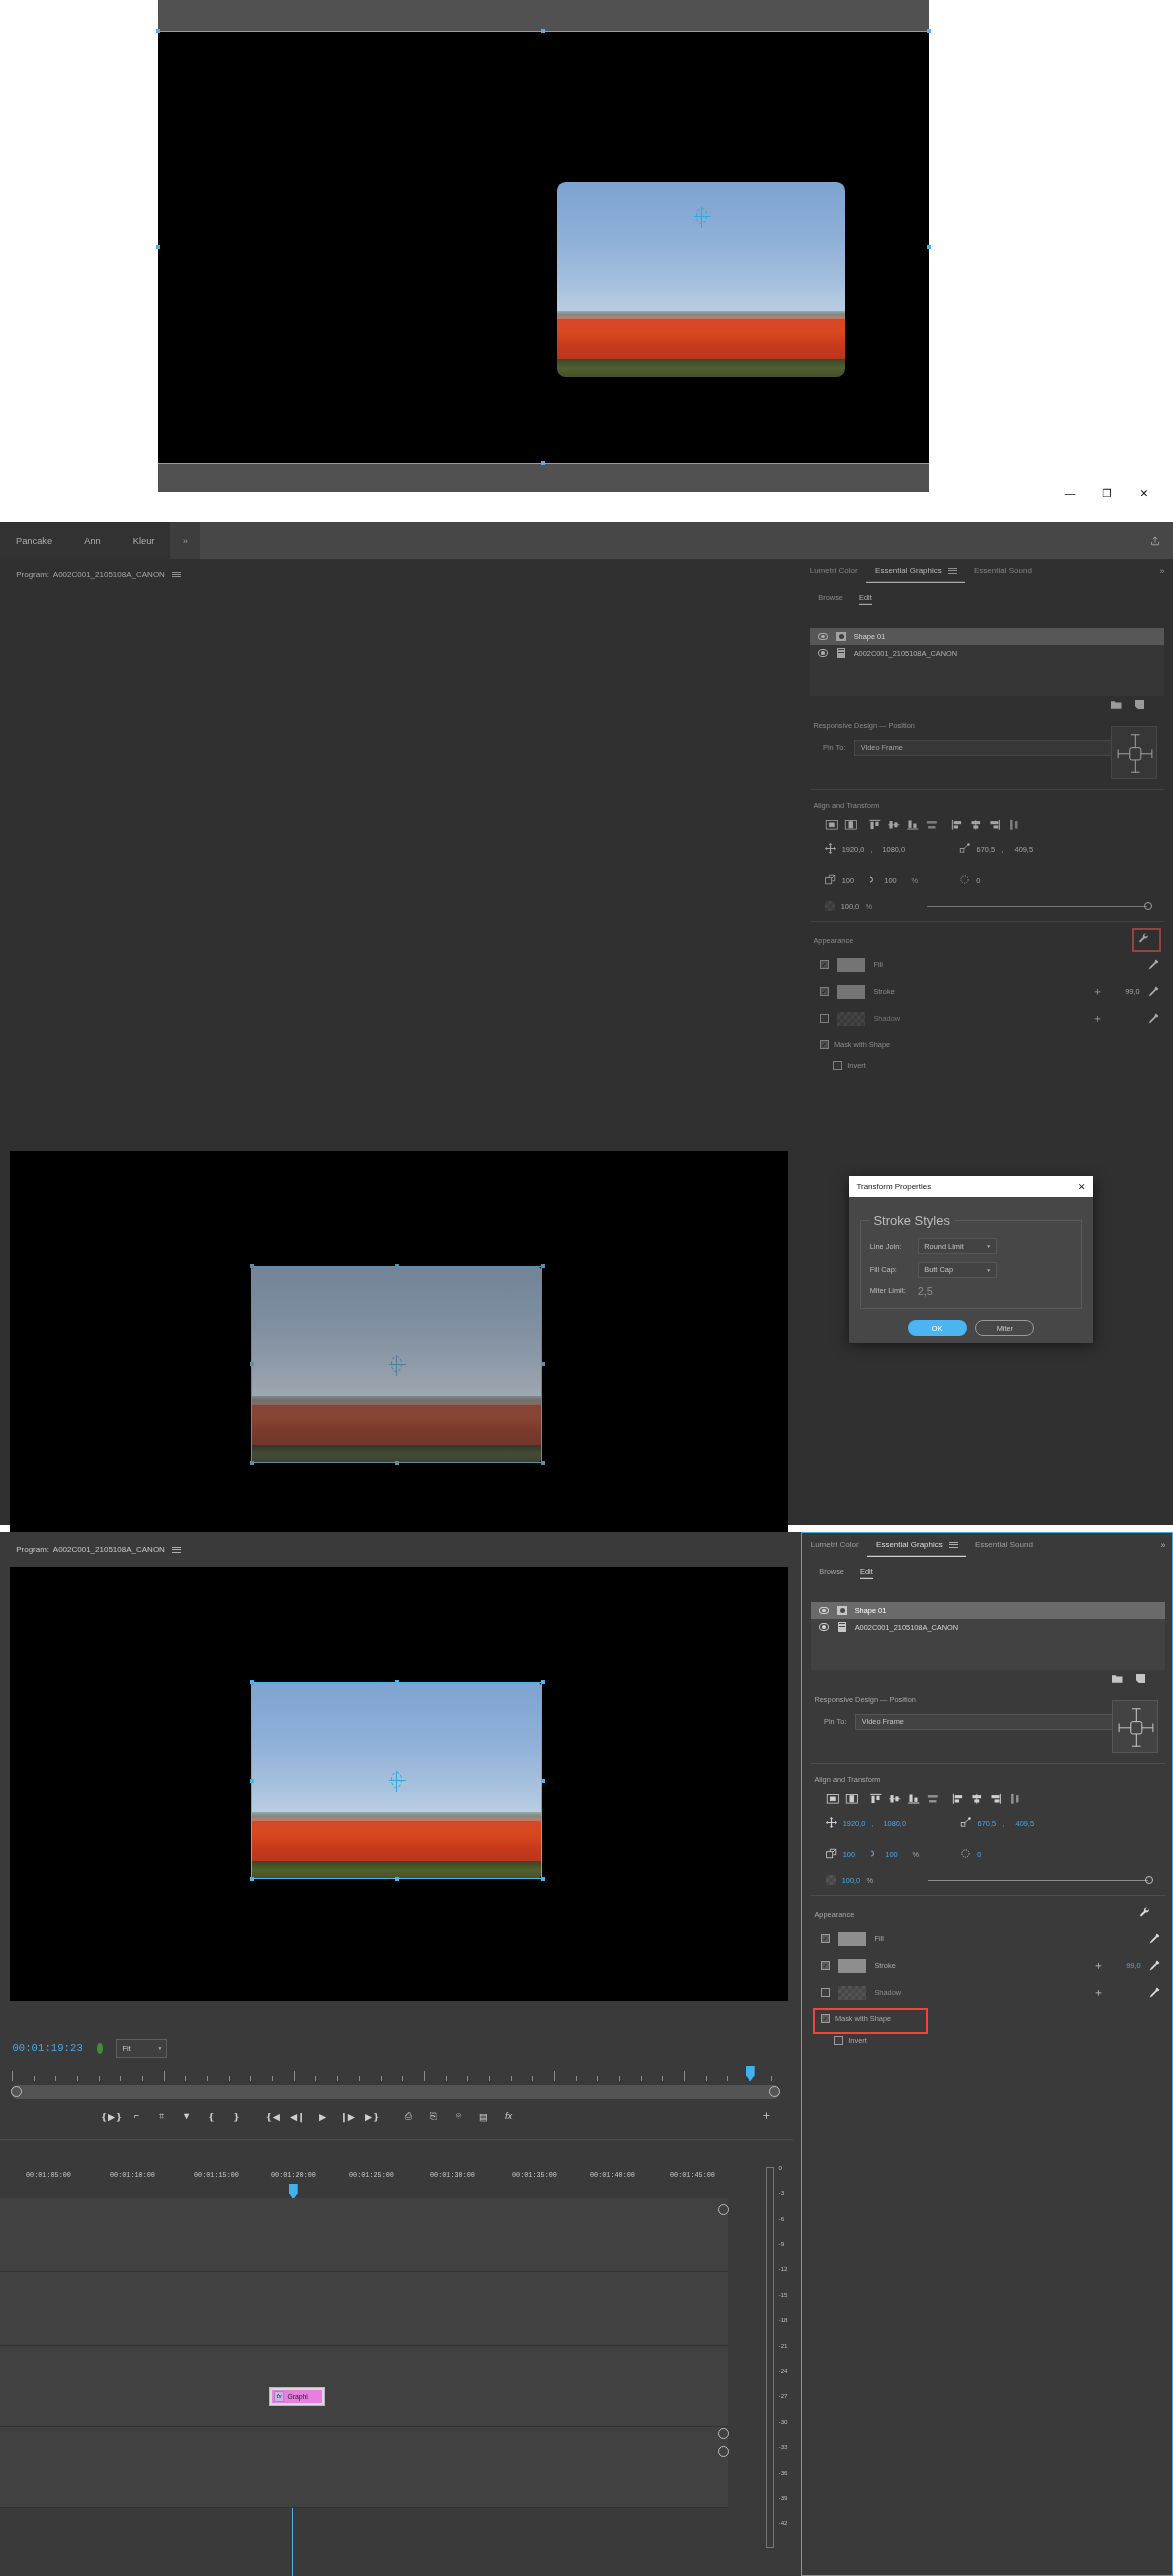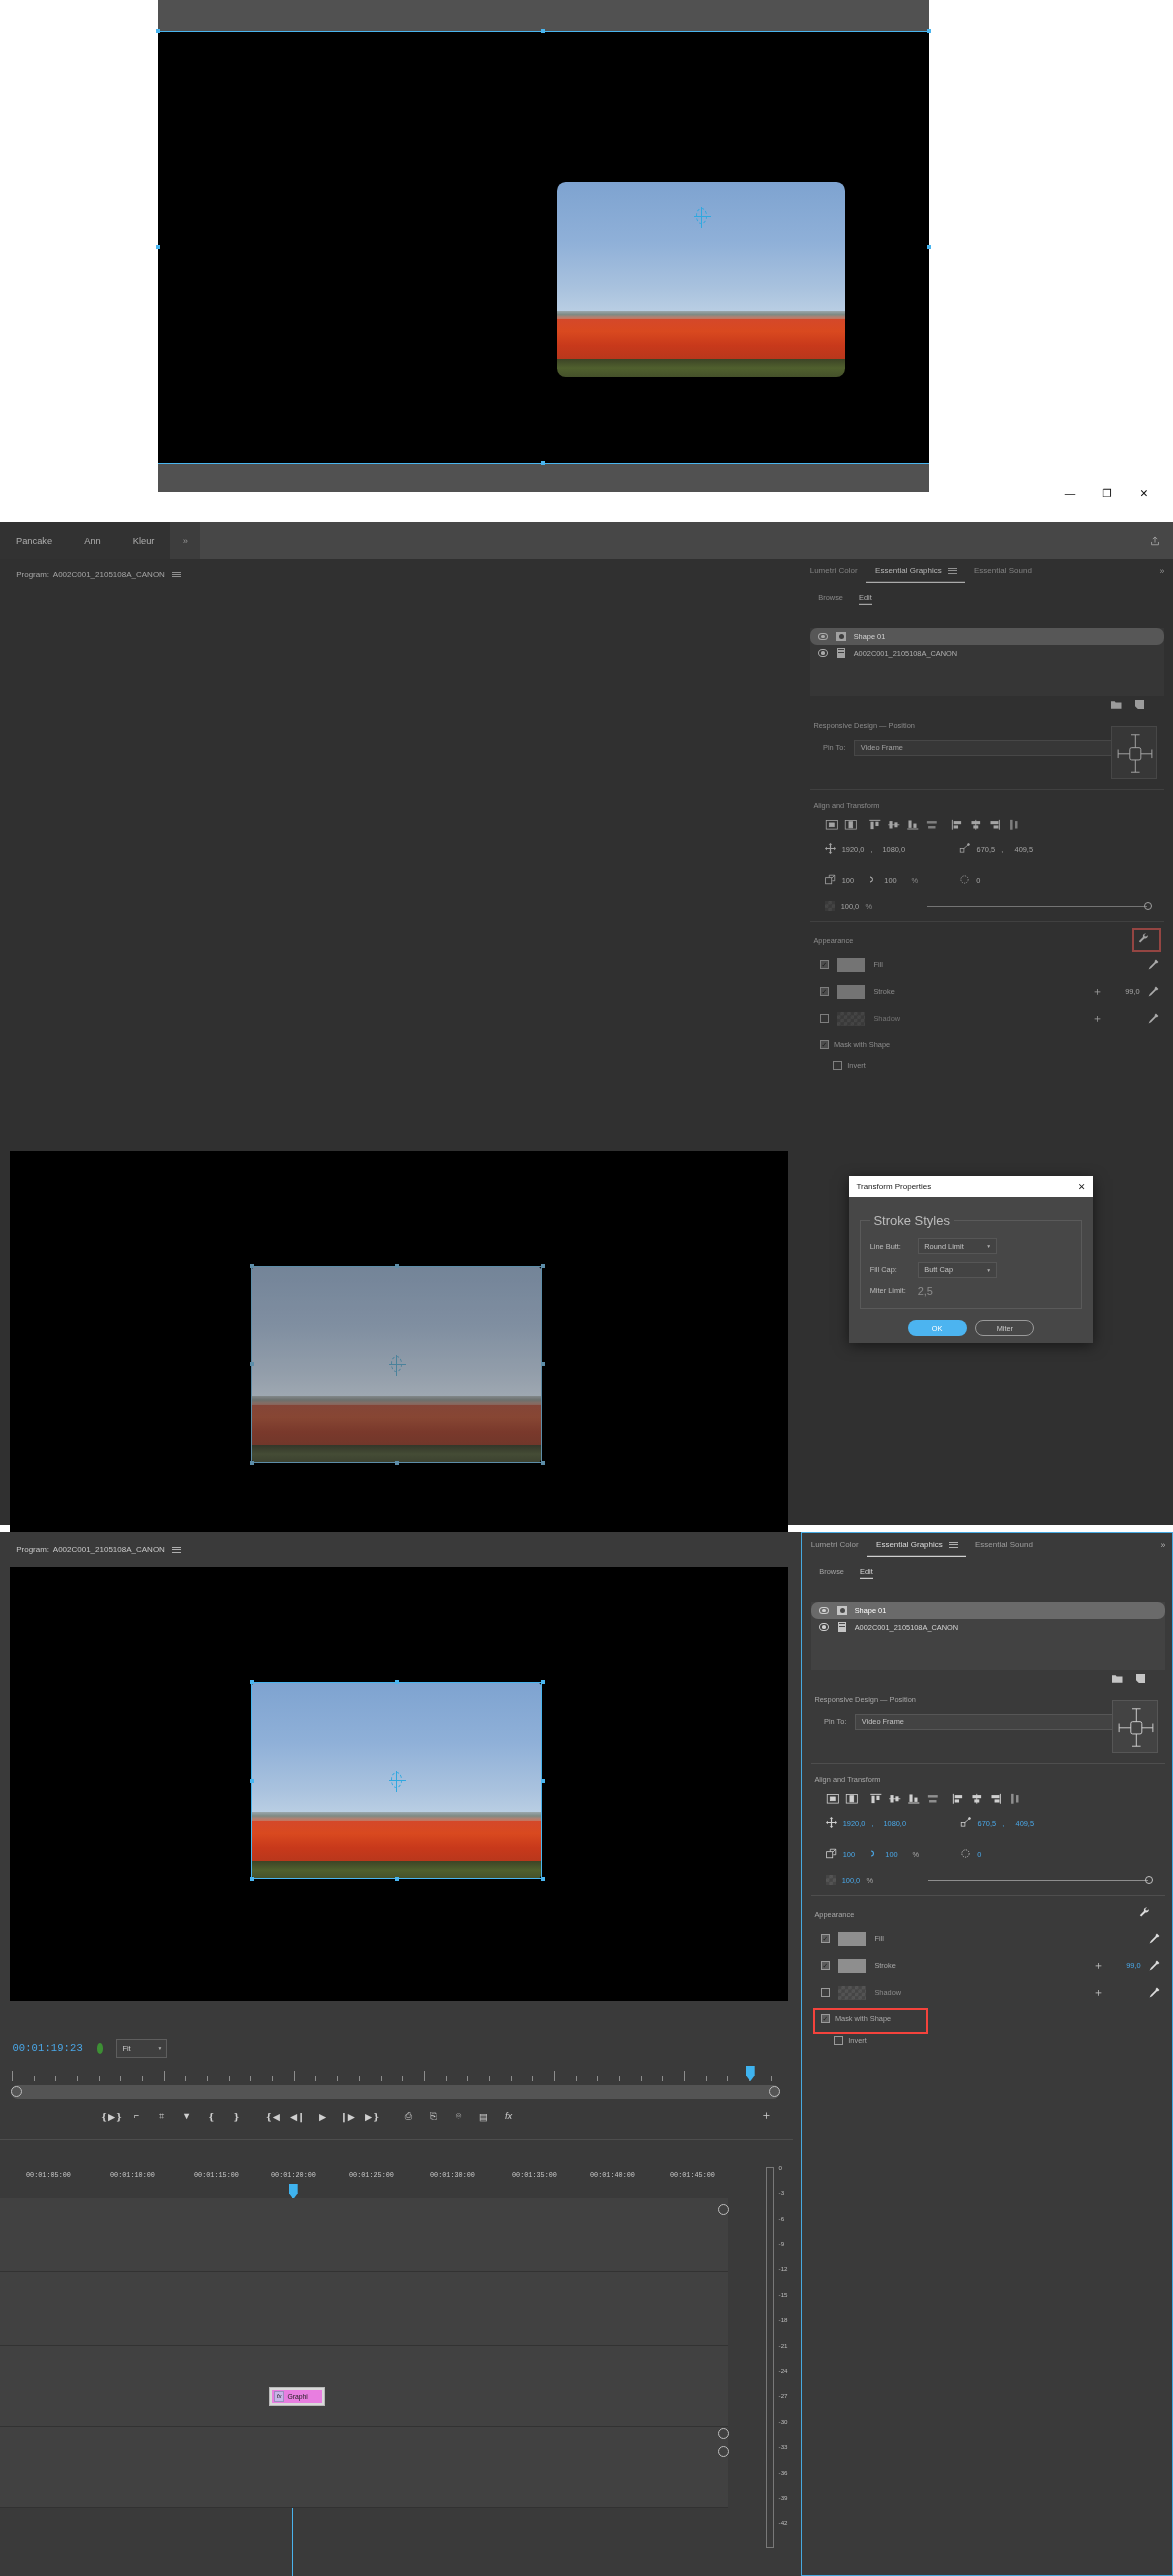--- a/index.html
+++ b/index.html
@@ -176,21 +176,21 @@
   .rp-tabs { position:absolute; left:0; top:0; width:372px; height:23.5px; display:flex; align-items:center; }
   .rp-tab { padding:0 8.7px; height:23.5px; display:flex; align-items:center; gap:6.2px; font-size:8px; color:#9e9e9e;}
   .rp-tab.active { color:#dcdcdc; box-shadow: inset 0 -1.2px 0 0 #d0d0d0; }
   .rp-more { margin-left:auto; padding:0 8.7px; color:#b3b3b3; font-size:8.7px; }
 
   .sub-tabs { position:absolute; display:flex; gap:16px; font-size:7.4px; }
   .sub-tab { color:#a5a5a5; padding-bottom:3.1px; }
   .sub-tab.active { color:#d8d8d8; box-shadow: inset 0 -1.2px 0 0 #c8c8c8; text-align: right; }
 
   .layers { position:absolute; background:#424242; }
-  .layer-row { height:16.7px; display:flex; align-items:center; gap:7.4px; padding-left:8.7px; font-size:7.4px; color:#d4d4d4;border-radius:7px; }
+  .layer-row { height:16.7px; display:flex; align-items:center; gap:7.4px; padding-left:8.7px; font-size:7.4px; color:#d4d4d4; }
   .layer-row.selected { background:#6a6a6a; color:#fff; }
   .eye { width:10px; height:7.4px; position:relative; }
   .eye::before { content:''; position:absolute; inset:0; border:0.8px solid #cfcfcf; border-radius:50% / 62%; }
   .eye::after  { content:''; position:absolute; left:3.1px; top:1.9px; width:3.7px;height:3.7px;border-radius:50%;background:#cfcfcf;}
   .lyr-ico { width:10.5px;height:10.5px; display:flex; align-items:center; justify-content:center; }
   .ico-shape { width:9.3px;height:9.3px;background:#c5c5c5; display:flex;align-items:center;justify-content:center;}
   .ico-shape i { width:5px;height:5px;border-radius:50%;background:#4a4a4a; display:block;}
   .ico-film { width:8px;height:10px;background:#c5c5c5; position:relative; }
   .ico-film::before{content:'';position:absolute;left:1.2px;top:1.2px;width:5.6px;height:0.9px;background:#4a4a4a;}
   .ico-film::after{content:'';position:absolute;left:1.2px;top:4.3px;width:5.6px;height:0.9px;background:#4a4a4a;}
@@ -699,21 +699,21 @@
 
   <div class="modal" style="left:849px; top:1176px; width:244px; height:167px;">
     <div class="modal-title">
       <span>Transform Properties</span>
       <span class="modal-x">✕</span>
     </div>
     <div class="modal-body">
       <fieldset class="fieldset">
         <legend>Stroke Styles</legend>
         <div class="frow">
-          <span class="lbl">Line Butt:</span>
+          <span class="lbl">Line Join:</span>
           <span class="selectbox">
             <span>Round Limit</span>
             <span class="caret">▾</span>
           </span>
         </div>
         <div class="frow">
           <span class="lbl">Fill Cap:</span>
           <span class="selectbox">
             <span>Butt Cap</span>
             <span class="caret">▾</span>

